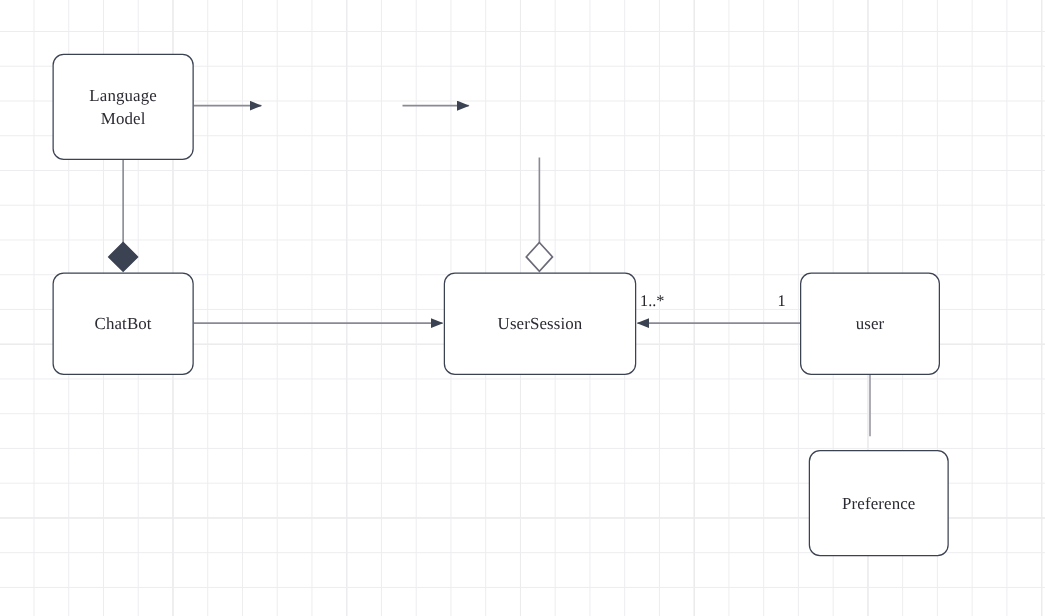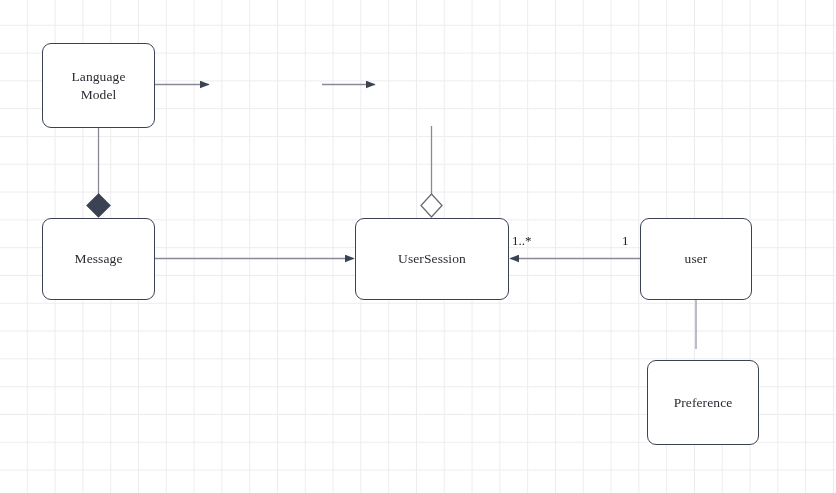--- a/index.html
+++ b/index.html
@@ -92,21 +92,21 @@
   </svg>
 
   <div class="node" style="left:42px; top:43px; width:113px; height:85px;">
     <span class="node-label">Language
 Model</span>
   </div>
 
 
 
   <div class="node" style="left:42px; top:218px; width:113px; height:82px;">
-    <span class="node-label">Message</span>
+    <span class="node-label">ChatBot</span>
   </div>
 
   <div class="node" style="left:355px; top:218px; width:154px; height:82px;">
     <span class="node-label">UserSession</span>
   </div>
 
   <div class="node" style="left:640px; top:218px; width:112px; height:82px;">
     <span class="node-label">user</span>
   </div>
 

